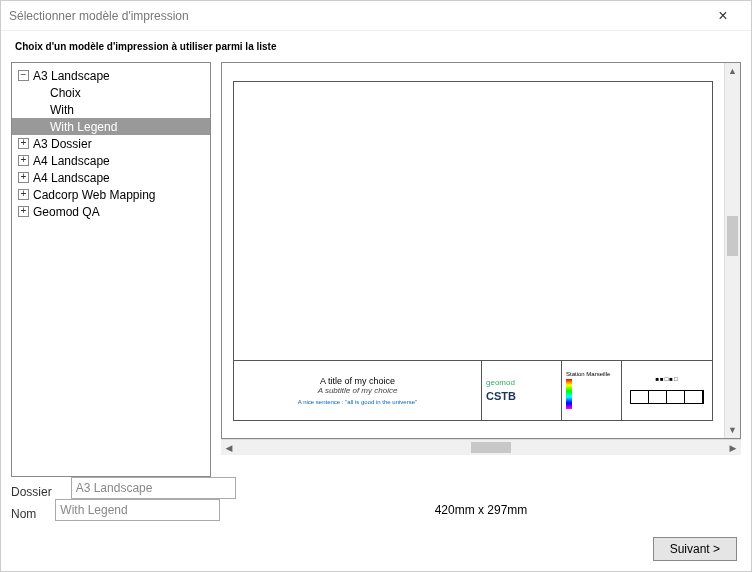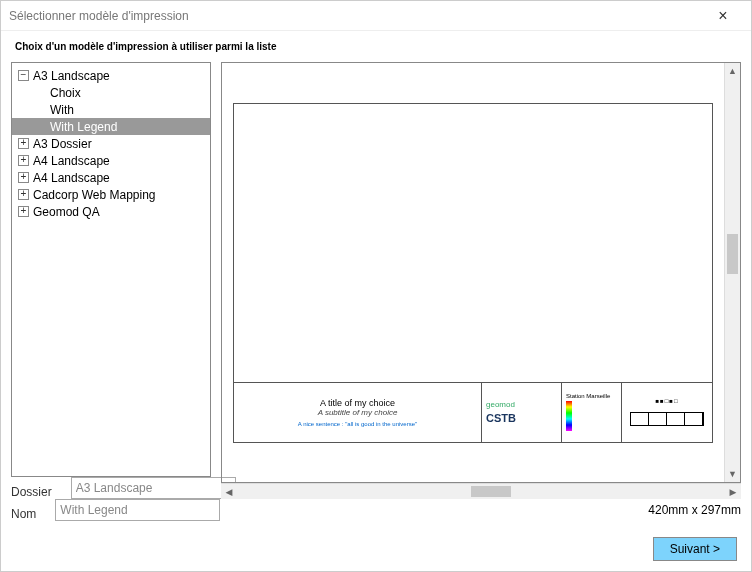--- a/index.html
+++ b/index.html
@@ -42,23 +42,23 @@
   .ptitle { font-size:9px; }
   .psub { font-style:italic; font-size:8px; color:#444; }
   .plink { font-size:6px; color:#06c; margin-top:4px; }
   .legend-cell { width:60px; font-size:6px; }
   .legend-title { font-size:6px; margin-bottom:2px; }
   .legend-bar { width:6px; height:30px; background:linear-gradient(to bottom,#f00,#ff0,#0f0,#0ff,#00f,#f0f); }
   .scale-cell { width:90px; align-items:center; justify-content:center; }
   .scale-grid { display:grid; grid-template-columns:repeat(4,18px); grid-template-rows:repeat(2,6px); border:1px solid #000; margin-top:8px;}
   .scale-grid div { border-right:1px solid #000; }
   .sbar { font-size:6px; letter-spacing:1px; }
-  .dim-label { text-align:right; padding:4px 0; font-size:12px; }
+  .dim-label { text-align:center; padding:4px 0; font-size:12px;margin-top:44px; }
   .footer { padding: 10px 14px; display:flex; justify-content:flex-end; gap:8px; }
-  .btn { border:1px solid #888; background:#7dd3fc; padding:4px 16px; cursor:pointer; min-width:76px; text-align:center; }
+  .btn { border:1px solid #888; background:#e5e5e5; padding:4px 16px; cursor:pointer; min-width:76px; text-align:center; }
 </style>
 </head>
 <body>
 
 <div class="window">
   <div class="titlebar">
     <span class="title">Sélectionner modèle d'impression</span>
     <span class="close">×</span>
   </div>
 

